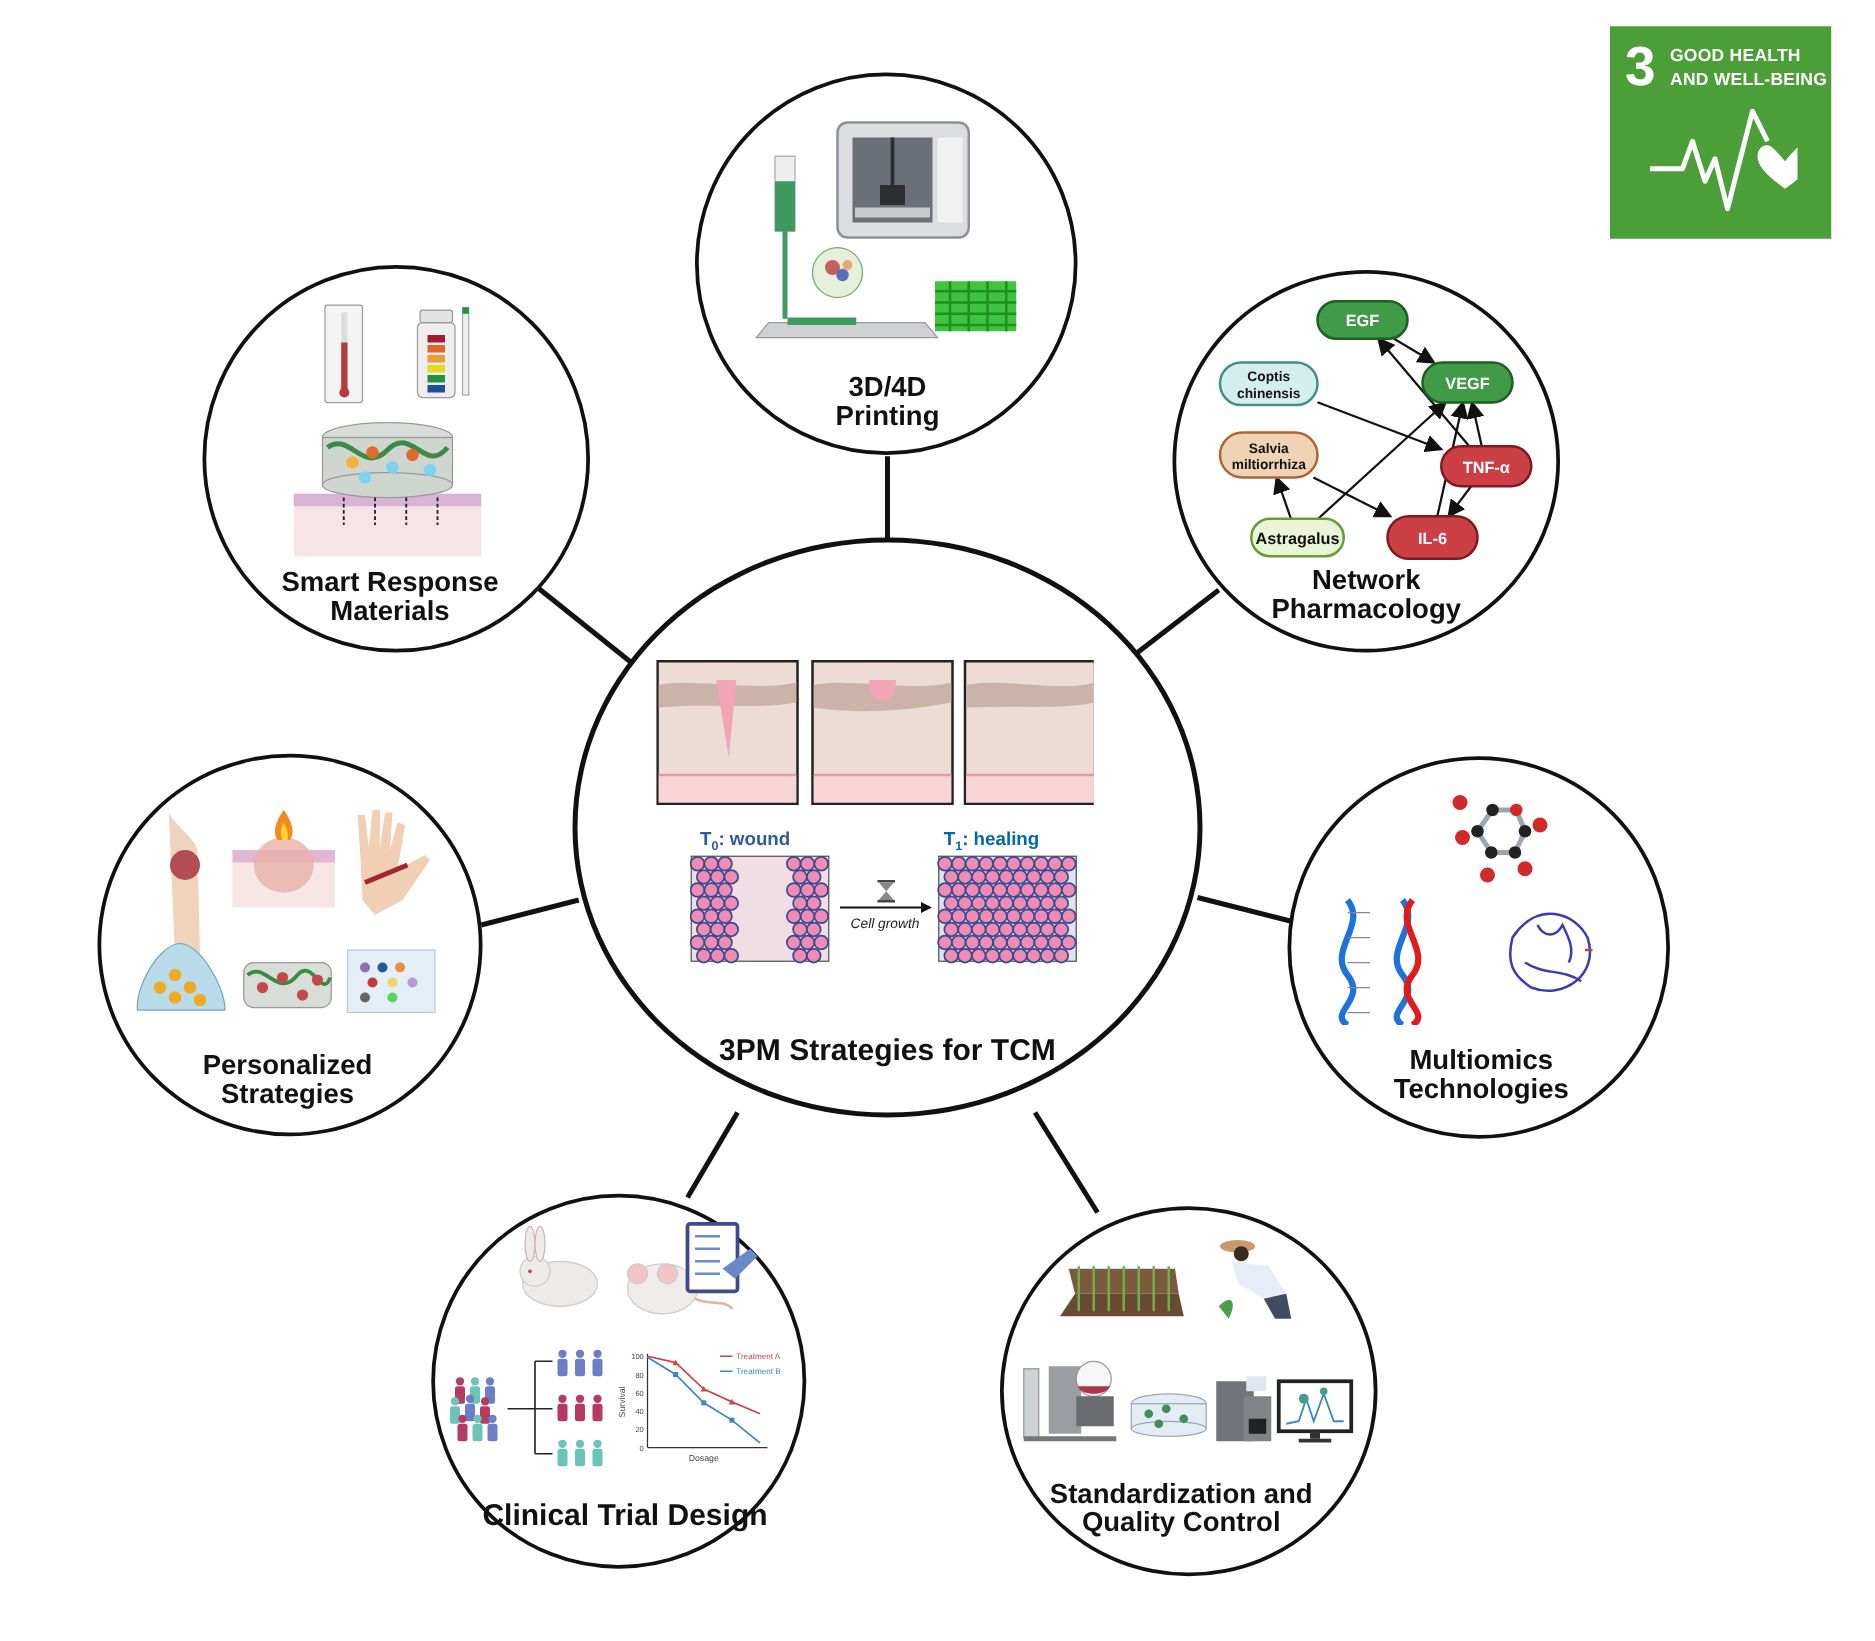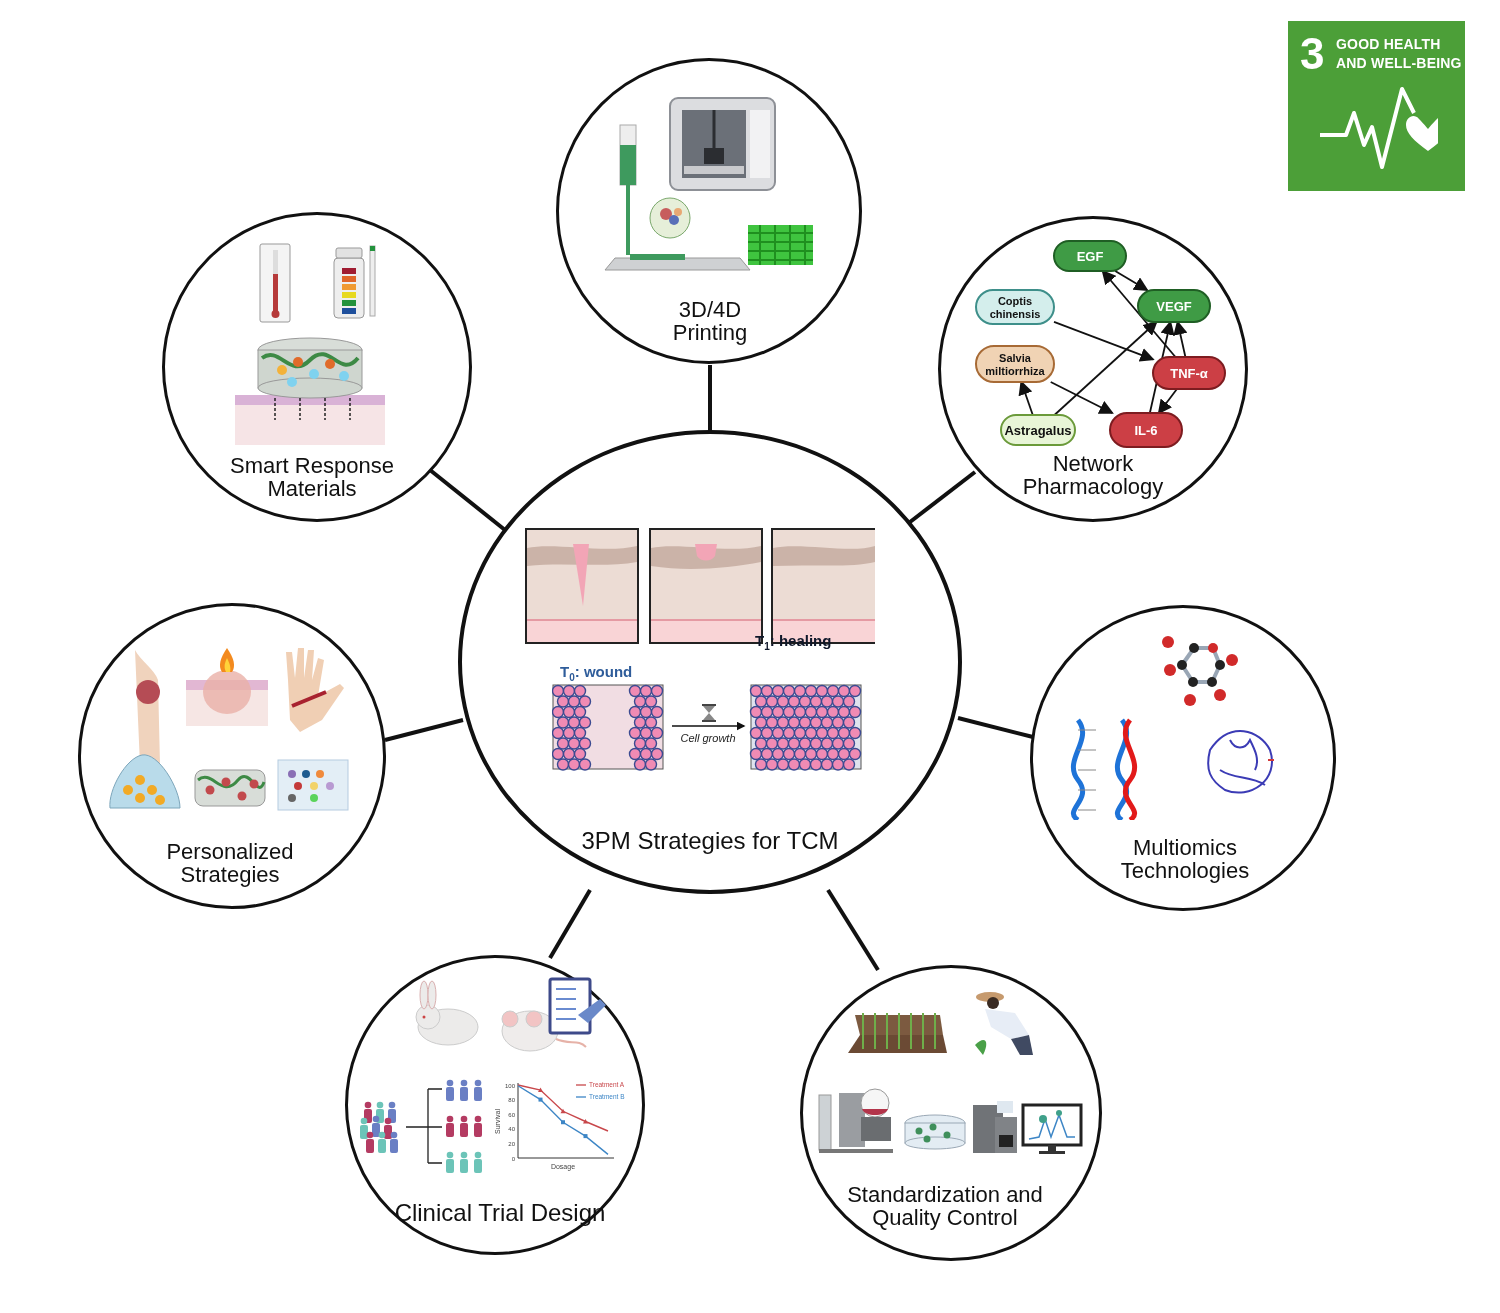--- a/index.html
+++ b/index.html
@@ -1,21 +1,21 @@
 <!DOCTYPE html>
 <html><head>
 <meta charset="utf-8">
 <style>
   html, body { margin: 0; padding: 0; background: #ffffff; }
   body { width: 1500px; height: 1313px; position: relative; overflow: hidden;
          font-family: "Liberation Sans", "DejaVu Sans", sans-serif; color: #111; }
   .abs { position: absolute; }
   svg text { font-family: "Liberation Sans", "DejaVu Sans", sans-serif; }
   .circle { position: absolute; border: 3px solid #111; border-radius: 50%; background: #fff; box-sizing: border-box; }
-  .label { position: absolute; text-align: center; font-weight: normal; line-height: 1.05; color: #111; }
+  .label { position: absolute; text-align: center; font-weight: bold; line-height: 1.05; color: #111; }
   .connector { position: absolute; left: 0; top: 0; }
   .sdg { position: absolute; left: 1288px; top: 21px; width: 177px; height: 170px; background: #4c9f38; }
   .sdg-num { position: absolute; left: 12px; top: 8px; font-size: 44px; font-weight: bold; color: #fff; }
   .sdg-text { position: absolute; left: 48px; top: 14px; font-size: 14px; font-weight: bold; color: #fff; line-height: 1.35; letter-spacing: 0.2px; }
 </style>
 </head>
 <body>
 
 <svg class="connector" width="1500" height="1313">
   <line x1="710" y1="365" x2="710" y2="432" stroke="#111" stroke-width="4"></line>
@@ -201,21 +201,21 @@
     <rect x="1" y="1" width="104" height="114" fill="#ecdcd4" stroke="#222" stroke-width="2"></rect>
     <path d="M2 20 C30 14 80 26 104 18 L104 34 C80 40 40 36 2 38 Z" fill="#cbb3a8"></path>
     <rect x="2" y="92" width="102" height="22" fill="#f9d4d6"></rect>
     <line x1="2" y1="92" x2="104" y2="92" stroke="#e59aa3" stroke-width="2"></line>
   </g>
 </svg>
 
 <div class="abs" style="left:560px;top:663px;font-size:15px;font-weight:bold;color:#2e5c9a;">
   <span>T</span><sub style="font-size:10px">0</sub><span>: wound</span>
 </div>
-<div class="abs" style="left:755px;top:632px;font-size:15px;font-weight:bold;color:#0f172a;">
+<div class="abs" style="left:755px;top:663px;font-size:15px;font-weight:bold;color:#0369a1;">
   <span>T</span><sub style="font-size:10px">1</sub><span>: healing</span>
 </div>
 <svg class="abs" style="left:552px;top:684px" width="312" height="88" id="cell-svg">
   <rect x="1" y="1" width="110" height="84" fill="#f1dde3" stroke="#555"></rect>
   <g id="t0-cells">
       <circle cx="6" cy="7" r="5.5" fill="#f08bb4" stroke="#3b4a91" stroke-width="1.4"></circle>
       <circle cx="17" cy="7" r="5.5" fill="#f08bb4" stroke="#3b4a91" stroke-width="1.4"></circle>
       <circle cx="28" cy="7" r="5.5" fill="#f08bb4" stroke="#3b4a91" stroke-width="1.4"></circle>
       <circle cx="83" cy="7" r="5.5" fill="#f08bb4" stroke="#3b4a91" stroke-width="1.4"></circle>
       <circle cx="94" cy="7" r="5.5" fill="#f08bb4" stroke="#3b4a91" stroke-width="1.4"></circle>

